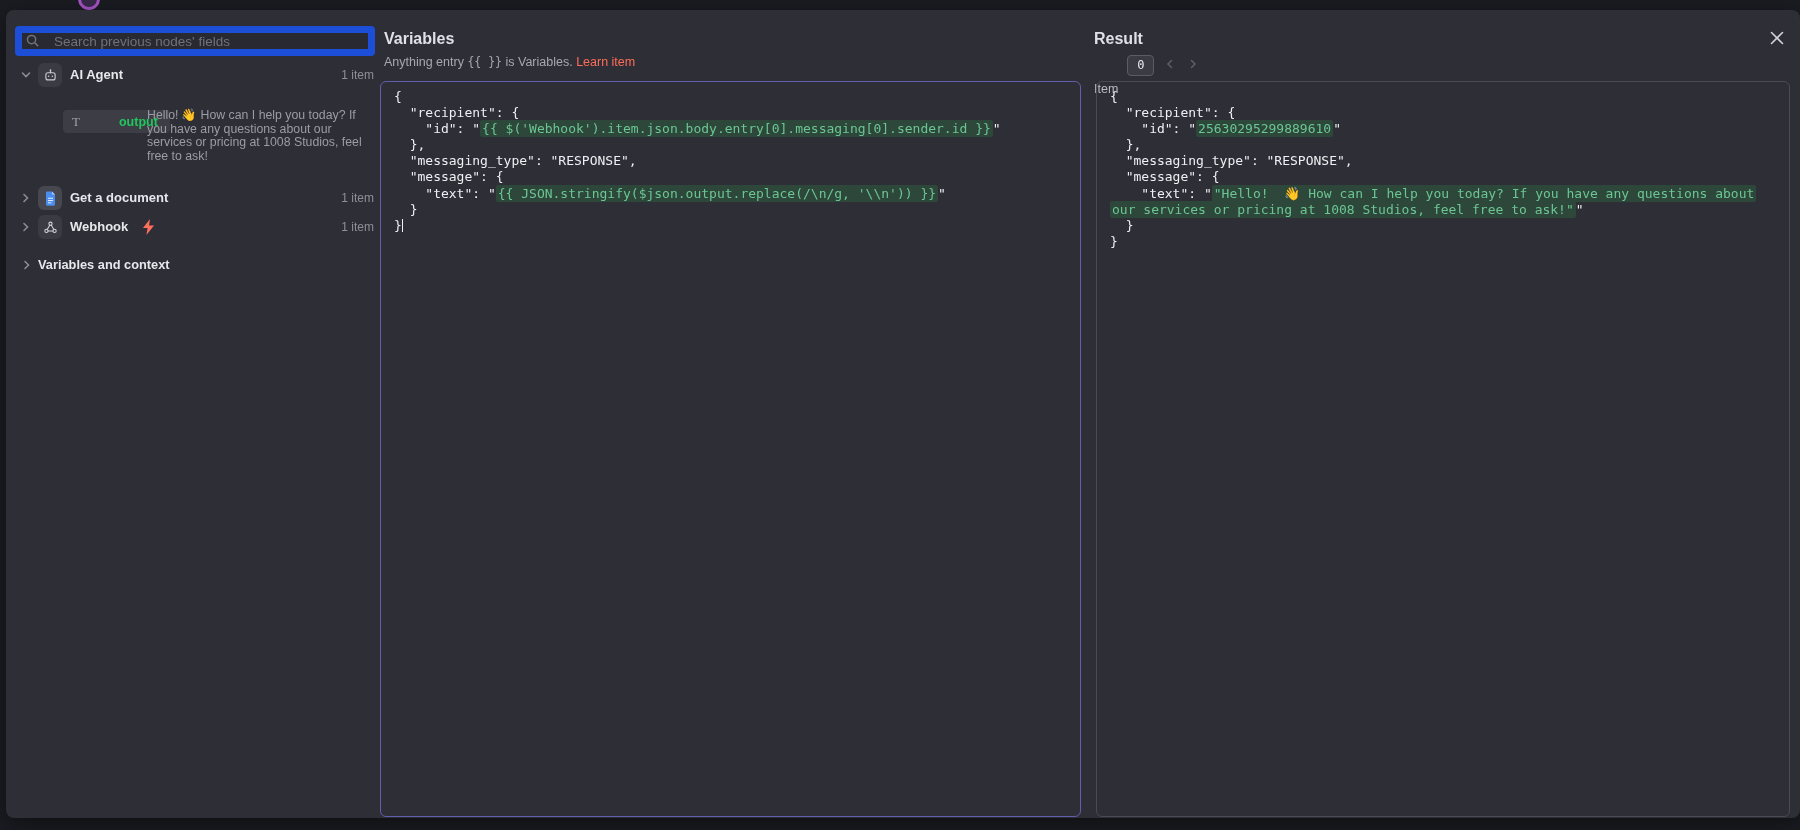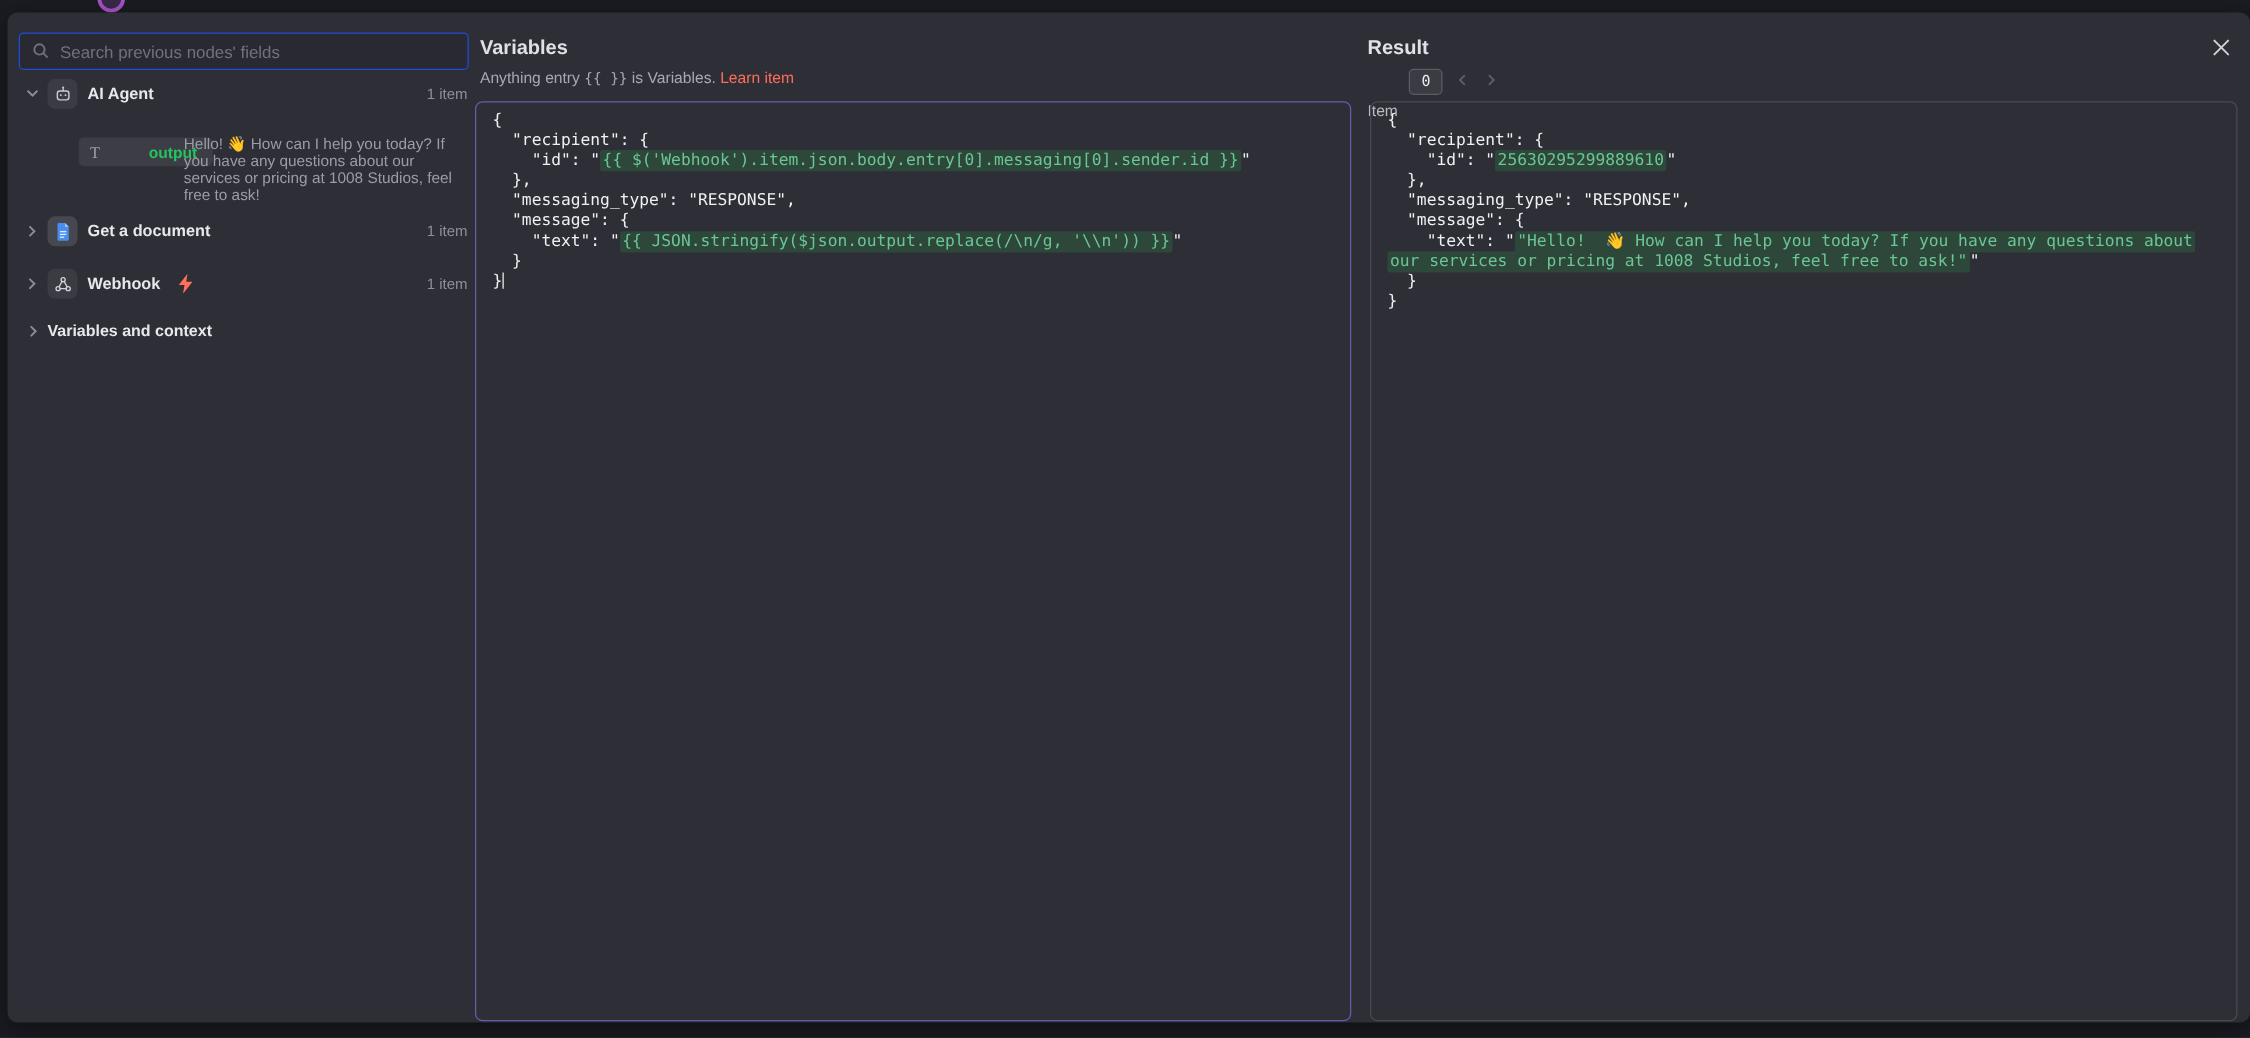--- a/index.html
+++ b/index.html
@@ -16,21 +16,21 @@
   }
   .modal{
     position:absolute; left:6px; top:10px; width:1794px; height:808px;
     background:#2d2e36; border-radius:8px;
     box-shadow:0 6px 24px rgba(0,0,0,.45);
   }
   
   .sidebar{ position:absolute; left:0; top:0; width:376px; height:100%; }
   .search-wrap{ position:absolute; left:9px; top:16px; width:360px; height:30px; }
   .search-wrap input{
-    width:100%; height:100%; background:#292a31; border:1px solid #1d4ed8;
+    width:100%; height:100%; background:#292a31; border:7px solid #1d4ed8;
     border-radius:4px; color:#d6d8dd; font-size:13.5px; padding:0 10px 0 32px;
     font-family:"Liberation Sans", sans-serif; outline:none;
   }
   .search-wrap input::placeholder{ color:#6f727b; }
   .search-icon{ position:absolute; left:10px; top:7px; width:15px; height:15px; }
   .tree-row{ position:absolute; left:0; width:376px; height:24px; cursor:pointer; }
   .chev{ position:absolute; left:14px; top:6px; width:12px; height:12px; }
   .icon-box{
     position:absolute; left:32px; top:0; width:24px; height:24px;
     background:#3a3b43; border-radius:6px; display:flex; align-items:center; justify-content:center;
@@ -116,21 +116,21 @@
       <span class="node-label">AI Agent</span>
       <span class="node-count">1 item</span>
     </div>
 
     <div class="output-chip">
       <span class="tglyph">T</span>
       <span class="chip-label">output</span>
     </div>
     <div class="field-preview">Hello! 👋 How can I help you today? If you have any questions about our services or pricing at 1008 Studios, feel free to ask!</div>
 
-    <div class="tree-row" style="top:163px;">
+    <div class="tree-row" style="top:176px;">
       <svg class="chev" viewBox="0 0 12 12" fill="none" stroke="#8a8c93" stroke-width="1.6" stroke-linecap="round">
           <polyline points="4,2.5 7.5,6 4,9.5"></polyline>
         </svg>
       <span class="icon-box doc">
         <svg width="13" height="15" viewBox="0 0 16 20">
           <path d="M2 2 a1.5 1.5 0 0 1 1.5-1.5 H10 L14 4.5 V18 a1.5 1.5 0 0 1-1.5 1.5 h-9 A1.5 1.5 0 0 1 2 18 Z" fill="#4a8df0"></path>
           <path d="M10 .5 L14 4.5 H10 Z" fill="#a8c8f8"></path>
           <rect x="4.6" y="9" width="6.8" height="1.4" fill="#dce9fd"></rect>
           <rect x="4.6" y="12" width="6.8" height="1.4" fill="#dce9fd"></rect>
           <rect x="4.6" y="15" width="4.6" height="1.4" fill="#dce9fd"></rect>

